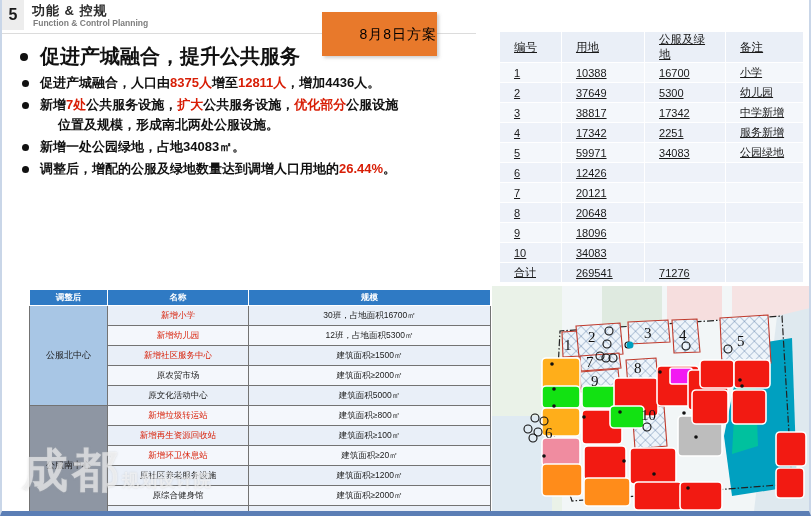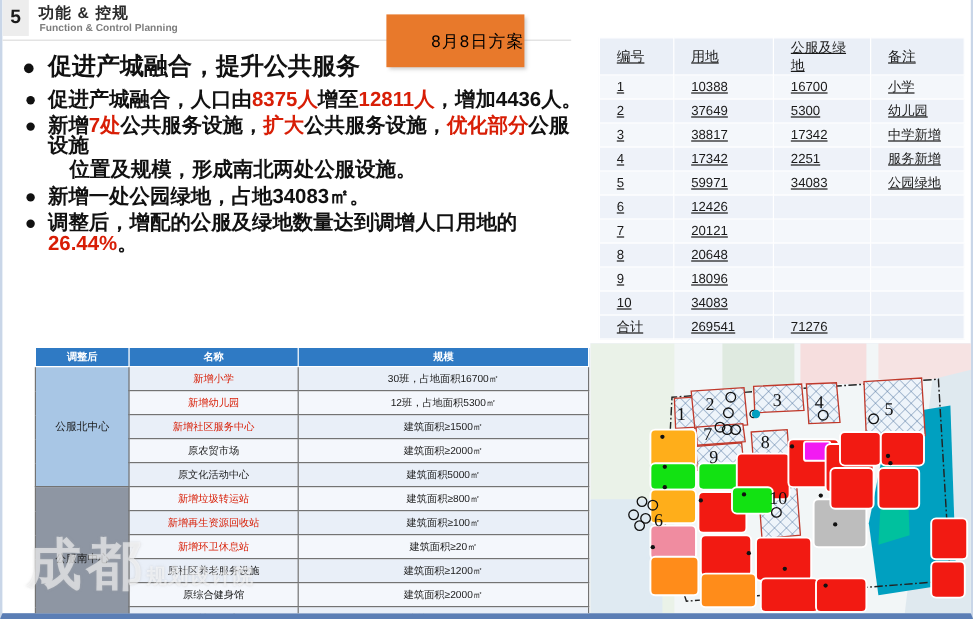--- a/index.html
+++ b/index.html
@@ -78,21 +78,21 @@
   }
 
   
   #bullets {
     position: absolute;
     left: 14px; top: 46px;
     width: 470px;
   }
   .bline {
     position: relative;
-    font-size: 17px;
+    font-size: 13px;
     font-weight: bold;
     color: #111111;
     line-height: 17px;
     margin-bottom: 5px;
     padding-left: 24px;
   }
   .bline.big { font-size: 20px; line-height: 21px; margin-bottom: 7px; }
   .bline.cont { padding-left: 42px; margin-top: -2px; }
   .dot {
     position: absolute;

